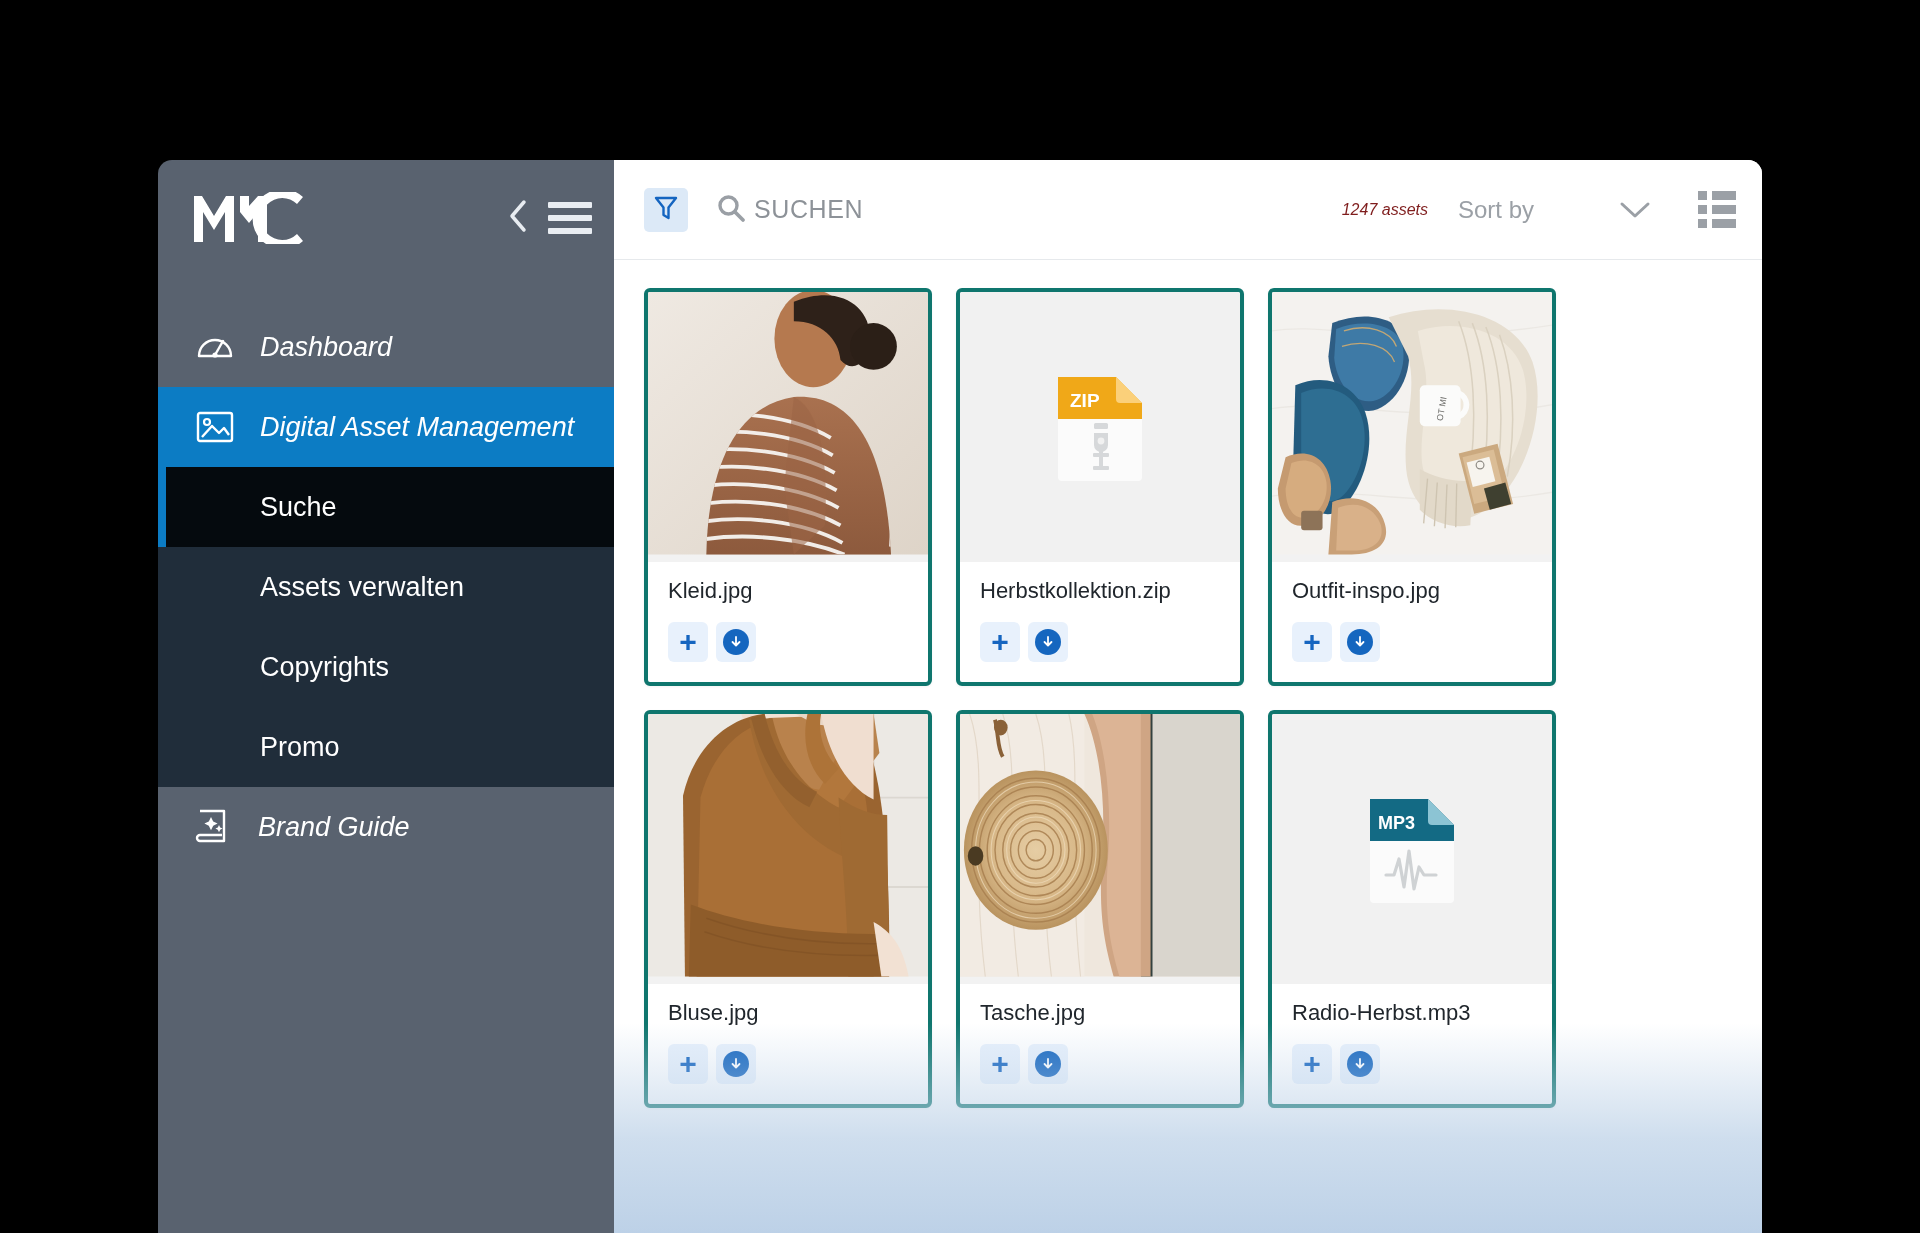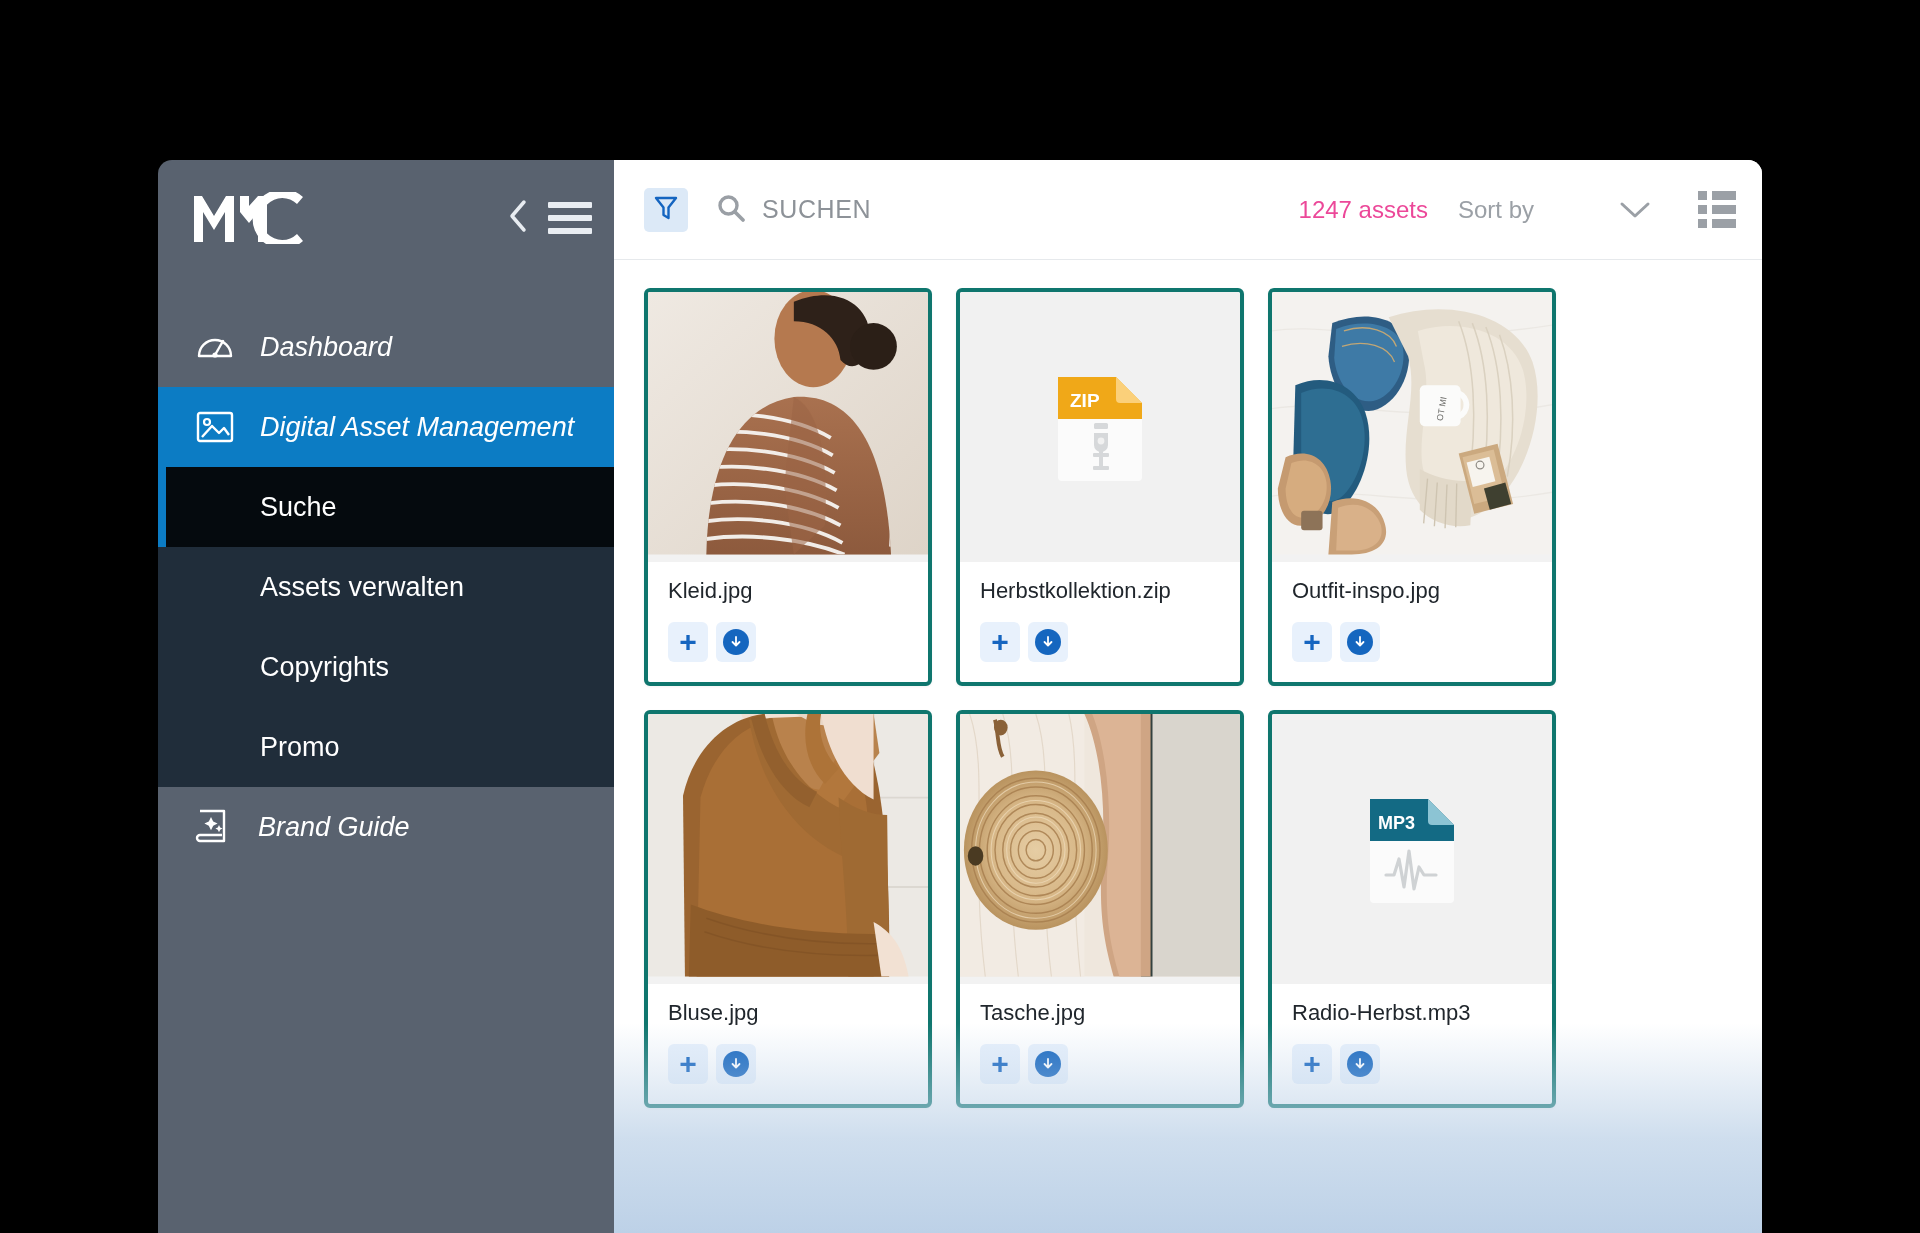--- a/index.html
+++ b/index.html
@@ -116,32 +116,32 @@
   }
   .filter-btn {
     width: 44px; height: 44px;
     background: #dce9f7;
     border-radius: 5px;
     display: flex; align-items: center; justify-content: center;
     cursor: pointer;
   }
   .search-wrap {
     display: flex; align-items: center;
-    gap: 16px;
+    gap: 8px;
     margin-left: 28px;
     cursor: text;
   }
   .search-text {
     font-size: 25px; color: #8d9298; letter-spacing: .6px;
   }
   .tb-right {
     margin-left: auto;
     display: flex; align-items: center;
   }
-  .asset-count { font-size: 24px; color: #ec4899; }
+  .asset-count { font-size: 16px; color: #7f1d1d; font-style: italic; }
   .sort-by { font-size: 24px; color: #9ba0a6; margin-left: 30px; }
   .sort-caret { margin-left: 84px; display:flex; align-items:center; cursor: pointer;}
   .view-toggle {
     margin-left: 46px;
     display: flex; flex-direction: column; gap: 5px;
     cursor: pointer;
   }
   .vt-row { display: flex; gap: 5px; align-items: center; }
   .vt-sq { width: 9px; height: 9px; background: #9ba0a6; }
   .vt-bar { width: 24px; height: 9px; background: #9ba0a6; }

